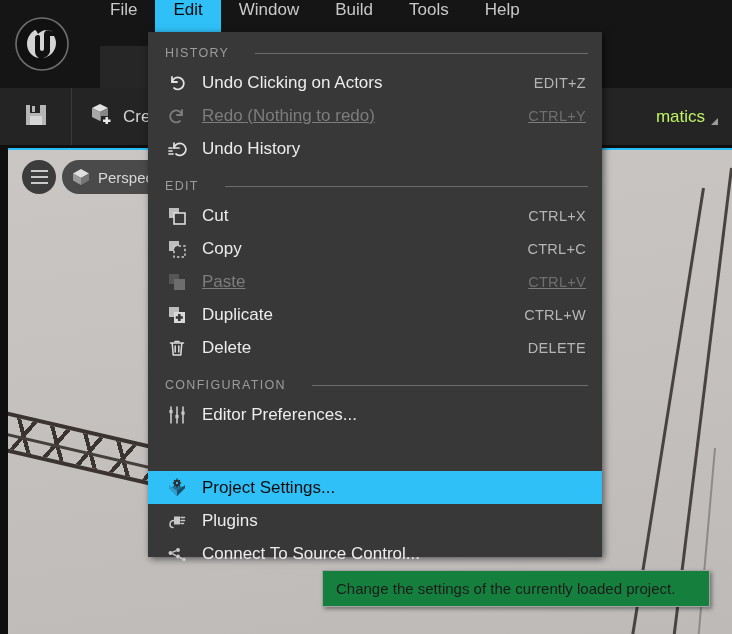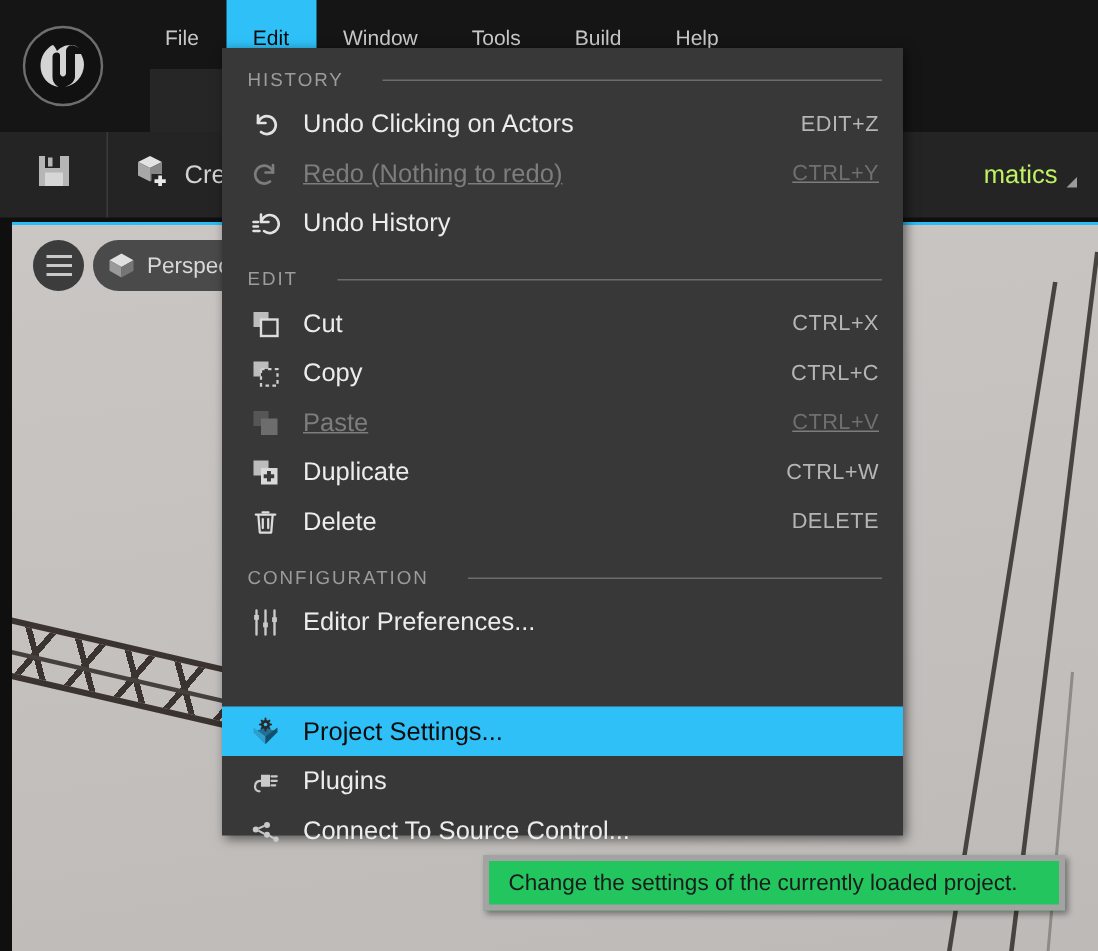--- a/index.html
+++ b/index.html
@@ -92,22 +92,22 @@
   }
   .ue-logo {
     position: absolute; left: 12px; top: 14px;
     width: 60px; height: 60px;
   }
   .menubar {
     position: absolute; left: 92px; top: 0;
     height: 33px; display: flex; align-items: stretch;
   }
   .menu-item {
-    display: flex; align-items: flex-end; padding: 0 18px;
-    color: #c8c8c8; font-size: 14px; height: 33px;
+    display: flex; align-items: flex-start; padding: 0 18px;
+    color: #c8c8c8; font-size: 17px; height: 33px;
   }
   .menu-item.active { background: #2ec0f7; color: #0a0a0a; }
 
   
   .tabstrip {
     position: absolute; left: 100px; top: 46px;
     width: 140px; height: 42px; background: #262626;
   }
   .tabstrip .tab-dot {
     position: absolute; right: 4px; top: 6px;
@@ -172,21 +172,21 @@
   .mi .mi-key {
     color: #b5b5b5; font-size: 14.5px; letter-spacing: .3px;
   }
   .mi.disabled .mi-key { color: #6f6f6f; }
   .mi.selected .mi-key { color: #0c0c0c; }
 
   
   .tooltip {
     position: absolute; left: 322px; top: 570px;
     width: 388px; height: 37px;
-    background: #22c55e; border: 4px solid #a3a3a3;
+    background: #15803d; border: 1px solid #a3a3a3;
     box-shadow: 2px 2px 4px rgba(0,0,0,.4);
     display: flex; align-items: center; padding: 0 13px;
     color: #1b1b1b; font-size: 15px;
     z-index: 20;
   }
 </style>
 </head>
 <body>
 
 <div id="app">
@@ -237,24 +237,24 @@
       <div class="menu-item">
           <span>File</span>
         </div>
       <div class="menu-item active">
           <span>Edit</span>
         </div>
       <div class="menu-item">
           <span>Window</span>
         </div>
       <div class="menu-item">
+          <span>Build</span>
+        </div>
+      <div class="menu-item">
           <span>Tools</span>
-        </div>
-      <div class="menu-item">
-          <span>Build</span>
         </div>
       <div class="menu-item">
           <span>Help</span>
         </div>
     </div>
   </div>
 
   <div class="toolbar">
     <div class="tb-save">
       <span>

